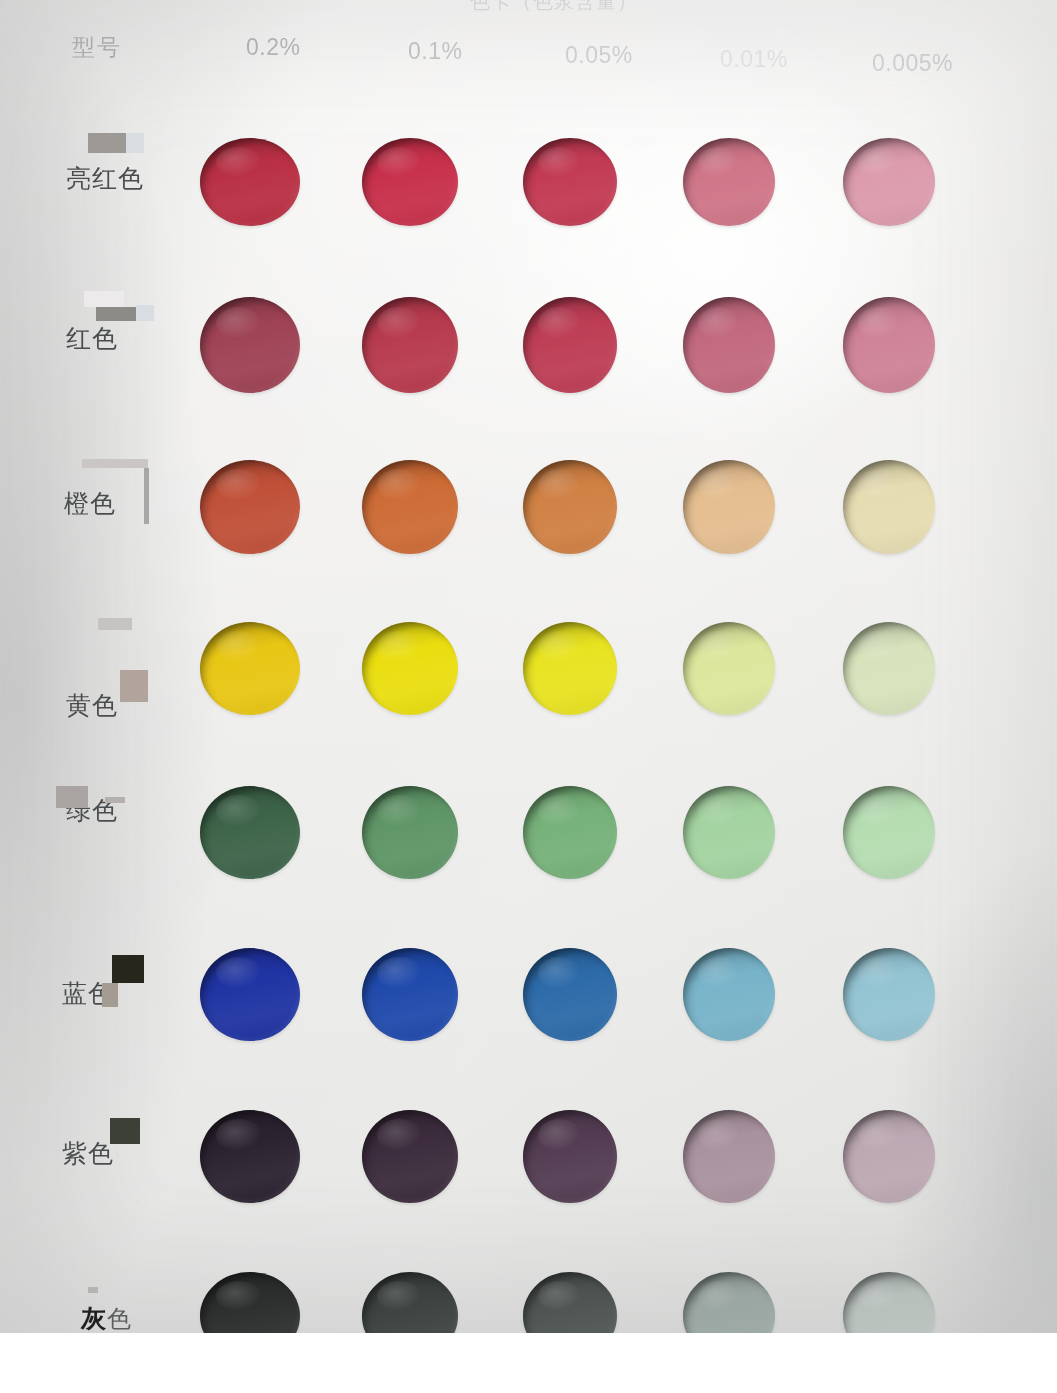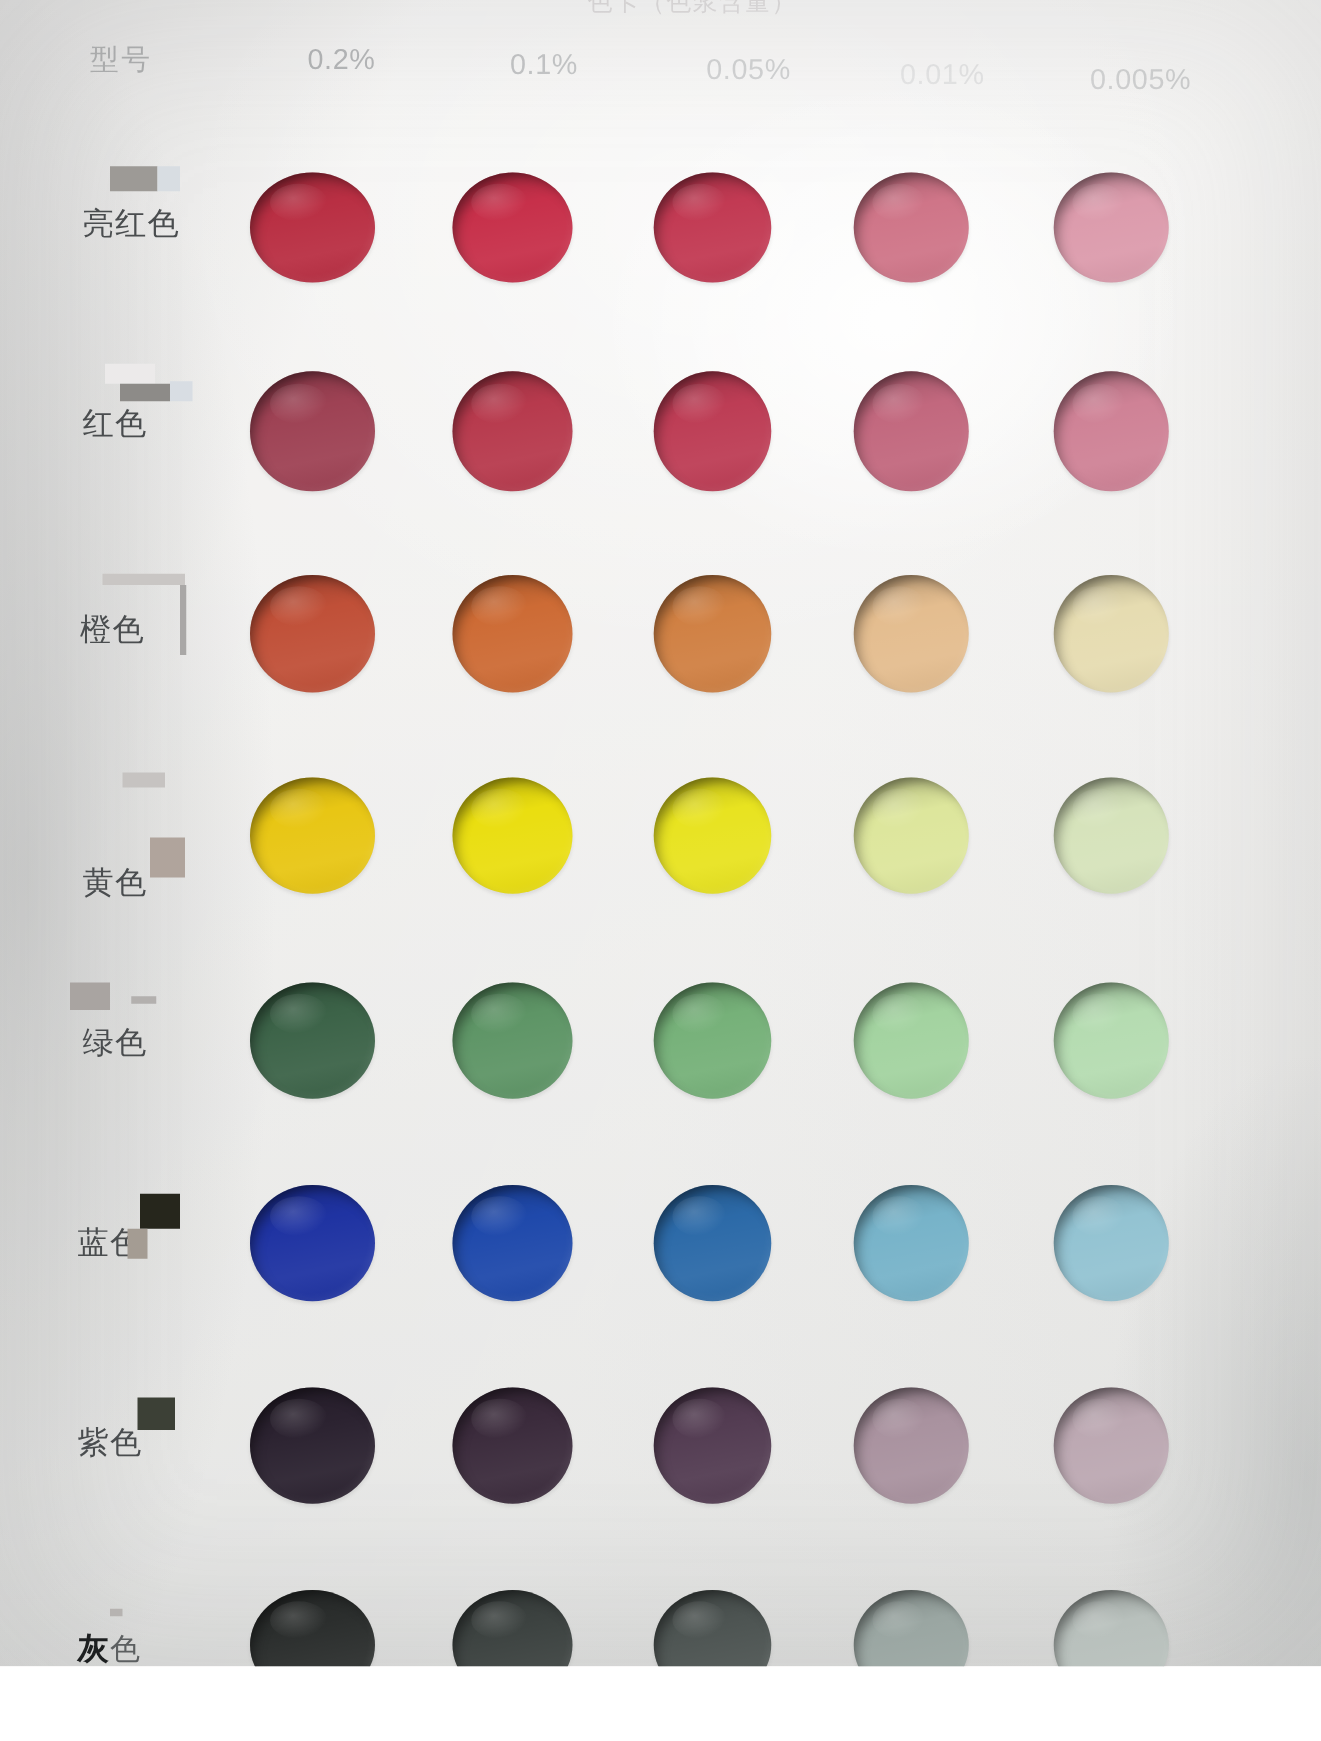--- a/index.html
+++ b/index.html
@@ -64,21 +64,21 @@
   
   .rlabel {
     position:absolute;
     font-size:25px;
     font-family:"DejaVu Sans", sans-serif;
     color:#4a4d4f;
     letter-spacing:1px;
     white-space:nowrap;
     z-index:5;
   }
-  .rlabel.dark { color:#1d1f20; font-weight:bold; }
+  .rlabel.dark { color:#1d1f20; font-weight:bold;margin-left:19px; }
   .rlabel .soft { color:#5c5f60; font-weight:normal; font-size:24px; }
 
   
   .redact { position:absolute; z-index:6; }
 
   
   .sw {
     position:absolute;
     border-radius:50%;
     z-index:3;
@@ -235,21 +235,21 @@
       <div class="sw" title="灰色 0.005%" style="left: 843px; top: 1272px; width: 92px; height: 88px; background: rgb(184, 192, 188); box-shadow: rgba(0, 0, 0, 0.45) 6px 7px 10px -4px inset, rgba(255, 255, 255, 0.12) -3px -4px 9px -5px inset, rgba(120, 120, 120, 0.18) 0px 2px 3px;">
         <div class="spec"></div>
       </div>
     </div>
 
   <div id="row-labels">
       <div class="rlabel" style="left: 66px; top: 162px;">亮红色</div>
       <div class="rlabel" style="left: 66px; top: 322px;">红色</div>
       <div class="rlabel" style="left: 64px; top: 487px;">橙色</div>
       <div class="rlabel" style="left: 66px; top: 689px;">黄色</div>
-      <div class="rlabel" style="left: 66px; top: 817px;">绿色</div>
+      <div class="rlabel" style="left: 66px; top: 794px;">绿色</div>
       <div class="rlabel" style="left: 62px; top: 977px;">蓝色</div>
       <div class="rlabel" style="left: 62px; top: 1137px;">紫色</div>
       <div class="rlabel dark" style="left: 62px; top: 1302px;"><span>灰</span><span class="soft">色</span></div>
     </div>
 
   <div id="redactions">
       <div class="redact" style="left: 88px; top: 133px; width: 38px; height: 20px; background: rgb(157, 154, 150);"></div>
       <div class="redact" style="left: 126px; top: 133px; width: 18px; height: 20px; background: rgb(216, 221, 226);"></div>
       <div class="redact" style="left: 84px; top: 291px; width: 40px; height: 16px; background: rgb(236, 234, 234);"></div>
       <div class="redact" style="left: 96px; top: 307px; width: 40px; height: 14px; background: rgb(141, 139, 136);"></div>

